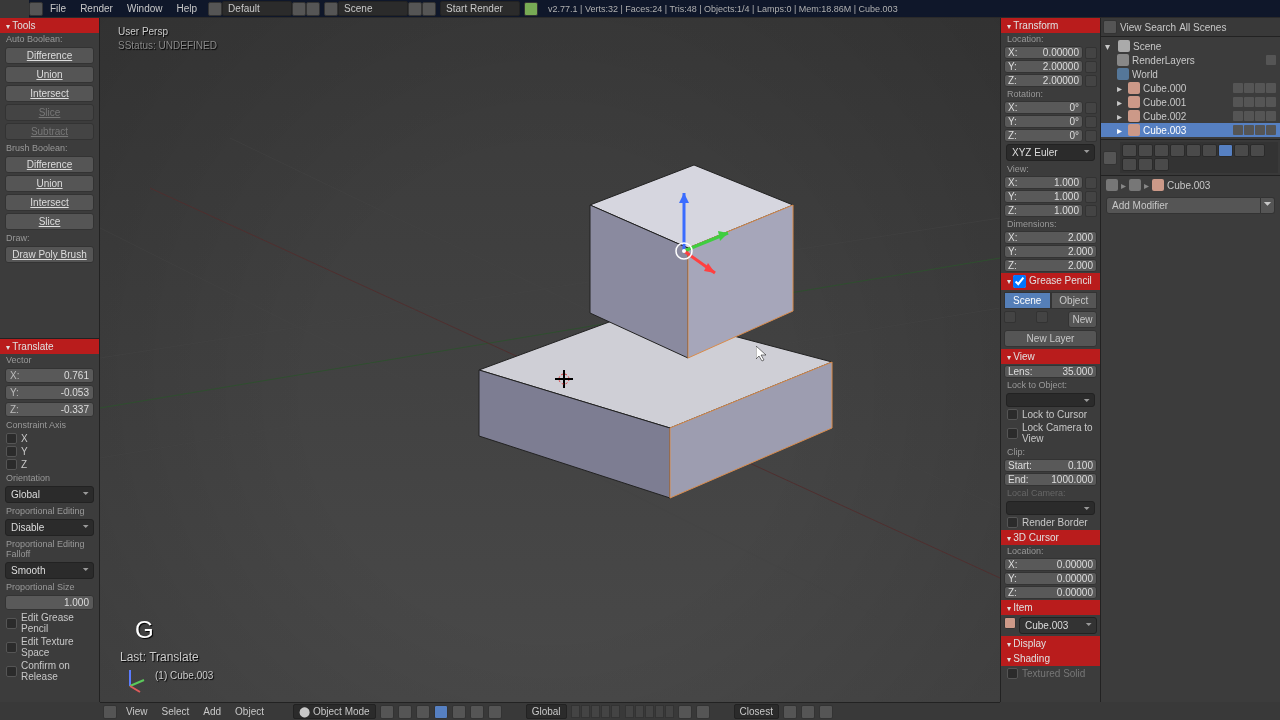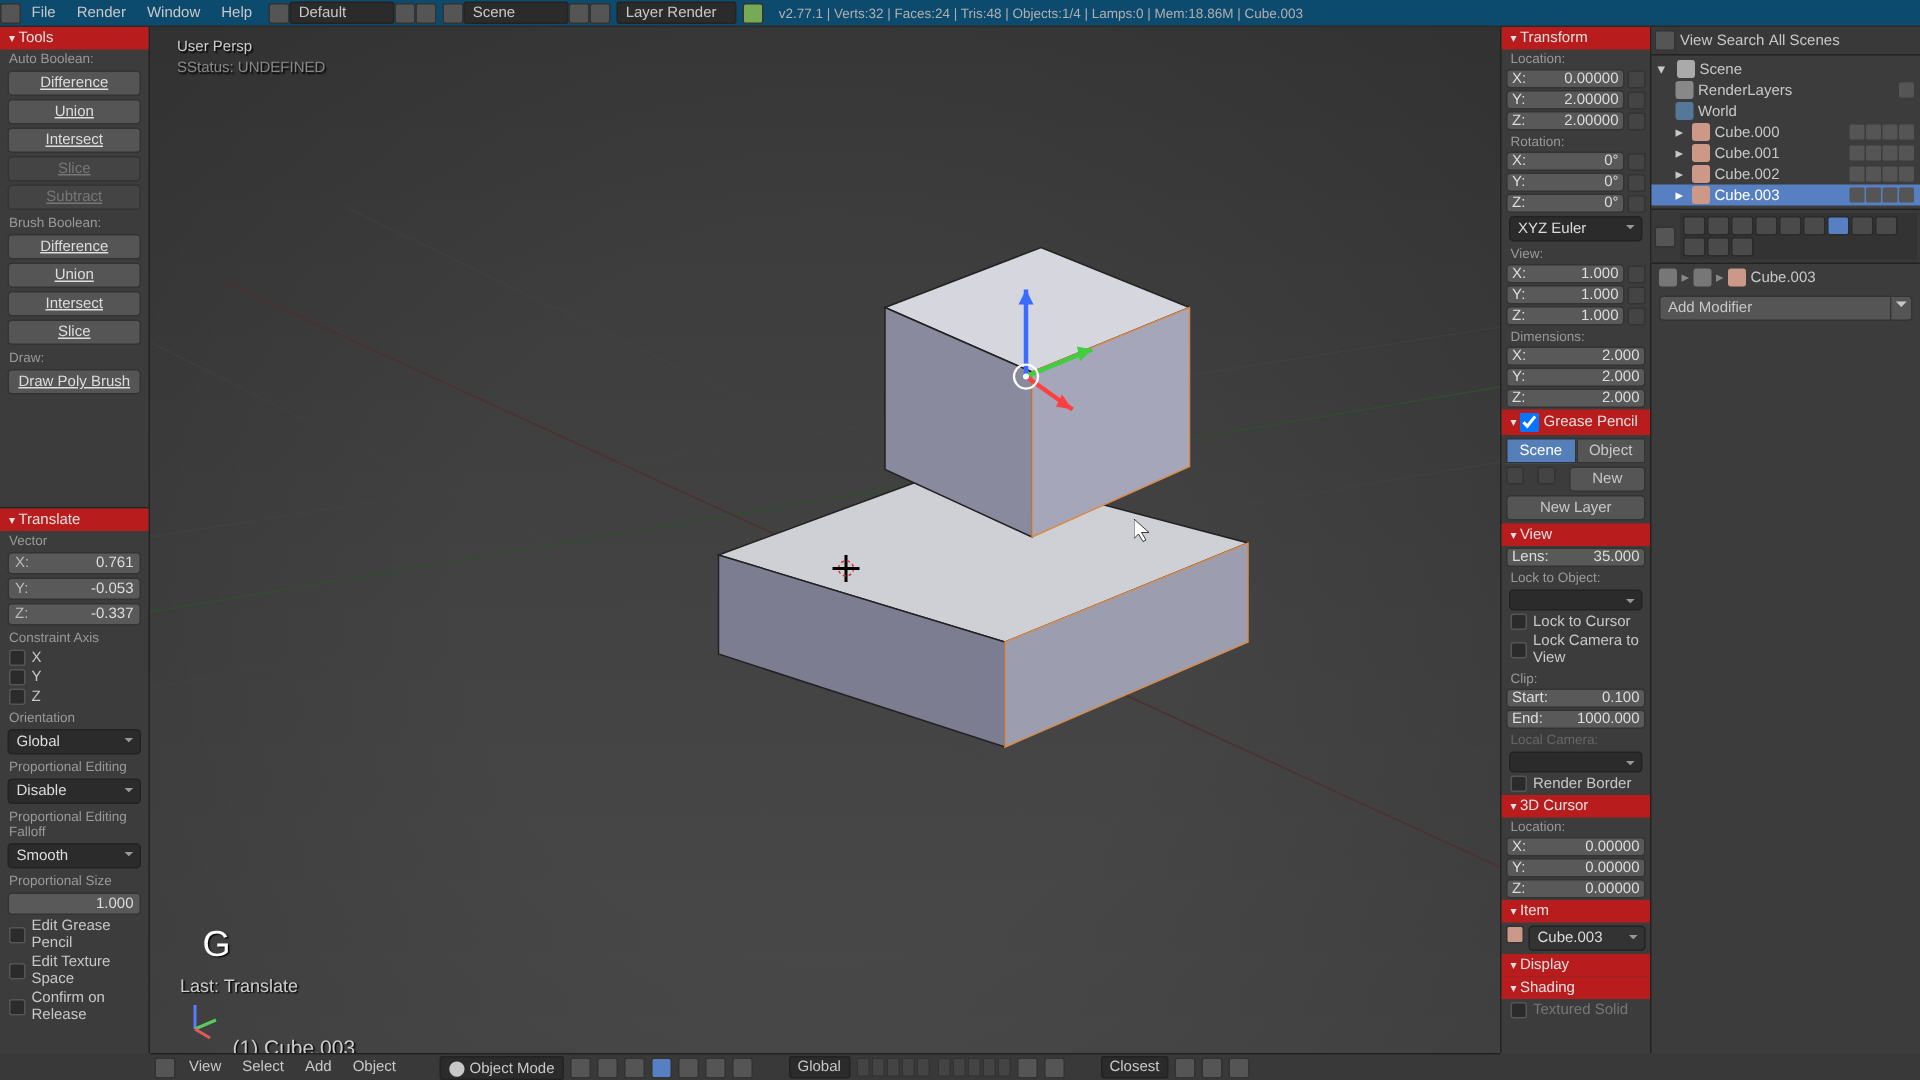--- a/index.html
+++ b/index.html
@@ -1,17 +1,17 @@
 <!DOCTYPE html>
 <html><head>
 <meta charset="utf-8">
 <style>
 * { margin: 0; padding: 0; box-sizing: border-box; font-family: sans-serif; font-size: 10px; user-select: none; }
 body { background: #393939; color: #c8c8c8; width: 1280px; height: 720px; overflow: hidden; position: relative; }
-.topbar { height: 18px; background: #0c4a6e; display: flex; align-items: center; border-bottom: 1px solid #2a2a2a; }
+.topbar { height: 18px; background: #0f172a; display: flex; align-items: center; border-bottom: 1px solid #2a2a2a; margin-left: 29px; }
 .topbar .menu-item { padding: 0 7px; cursor: pointer; }
 .topbar .dropdown { background: #2b2b2b; border: 1px solid #222; padding: 1px 5px; min-width: 70px; border-radius: 2px; }
 .topbar .stats { margin-left: 10px; color: #b0b0b0; font-size: 9px; }
 .small-icon { width: 14px; height: 14px; background: #555; border: 1px solid #333; border-radius: 2px; display: inline-block; }
 .spacer-x { width: 4px; display: inline-block; }
 
 .main-row { display: flex; height: 684px; }
 .left-col { width: 100px; background: #3c3c3c; border-right: 1px solid #222; display: flex; flex-direction: column; }
 .left-pane-top { flex: 0 0 auto; }
 .left-pane-bottom { flex: 0 0 auto; margin-top: auto; }
@@ -91,21 +91,21 @@
   <span class="small-icon"></span>
   <span class="dropdown">Default</span>
   <span class="small-icon"></span>
   <span class="small-icon"></span>
   <span class="spacer-x"></span>
   <span class="small-icon"></span>
   <span class="dropdown">Scene</span>
   <span class="small-icon"></span>
   <span class="small-icon"></span>
   <span class="spacer-x"></span>
-  <span class="dropdown" style="min-width:80px">Layer Render</span>
+  <span class="dropdown" style="min-width:80px">Start Render</span>
   <span class="spacer-x"></span>
   <span class="small-icon" style="background:#7a5;"></span>
   <span class="stats">v2.77.1 | Verts:32 | Faces:24 | Tris:48 | Objects:1/4 | Lamps:0 | Mem:18.86M | Cube.003</span>
 </div>
 
 <div class="main-row">
 
   <div class="left-col">
     <div class="left-pane-top">
       <div class="panel-header">Tools</div>
@@ -221,21 +221,21 @@
     <div class="cursor-3d" style="left:455px;top:352px;">
       <svg width="18" height="18" style="position:absolute">
           <circle cx="9" cy="9" r="5" fill="none" stroke="#d33" stroke-width="1" stroke-dasharray="2 2"></circle>
         </svg>
     </div>
 
     <div class="overlay-text" style="left:18px;top:8px;">User Persp</div>
     <div class="overlay-text" style="left:18px;top:22px;color:#888">SStatus: UNDEFINED</div>
     <div class="overlay-text big-key" style="left:35px;top:598px;">G</div>
     <div class="overlay-text" style="left:20px;top:632px;font-size:12px">Last: Translate</div>
-    <div class="overlay-text" style="left:55px;top:672px;font-size:14px">(1) Cube.003</div>
+    <div class="overlay-text" style="left:55px;top:652px;font-size:10px">(1) Cube.003</div>
 
     <svg style="position:absolute;left:20px;top:648px" width="28" height="28">
       <line x1="10" y1="20" x2="10" y2="4" stroke="#5b7bff" stroke-width="2"></line>
       <line x1="10" y1="20" x2="24" y2="14" stroke="#5bc95b" stroke-width="2"></line>
       <line x1="10" y1="20" x2="20" y2="26" stroke="#e05b5b" stroke-width="2"></line>
     </svg>
 
     <svg style="position:absolute;left:656px;top:328px" width="12" height="16">
       <polygon points="0,0 0,13 3,10 6,15 8,14 5,9 10,9" fill="#fff" stroke="#000" stroke-width="0.5"></polygon>
     </svg>
@@ -328,21 +328,21 @@
           <span>Z:</span>
           <span>2.000</span>
         </div>
       </div>
 
     <div class="panel-header"><input type="checkbox" checked="" style="vertical-align: middle;"> <span>Grease Pencil</span></div>
     <div class="gp-toggle">
       <div class="seg active">Scene</div>
       <div class="seg">Object</div>
     </div>
-    <div style="display:flex;margin:2px 3px;gap:9px">
+    <div style="display:flex;margin:2px 3px;gap:20px">
       <span class="lock"></span>
       <span class="lock"></span>
       <span class="full-btn" style="flex:1;margin:0">New</span>
     </div>
     <span class="full-btn">New Layer</span>
 
     <div class="panel-header">View</div>
     <div class="field-xyz">
         <div class="num-field">
           <span>Lens:</span>

